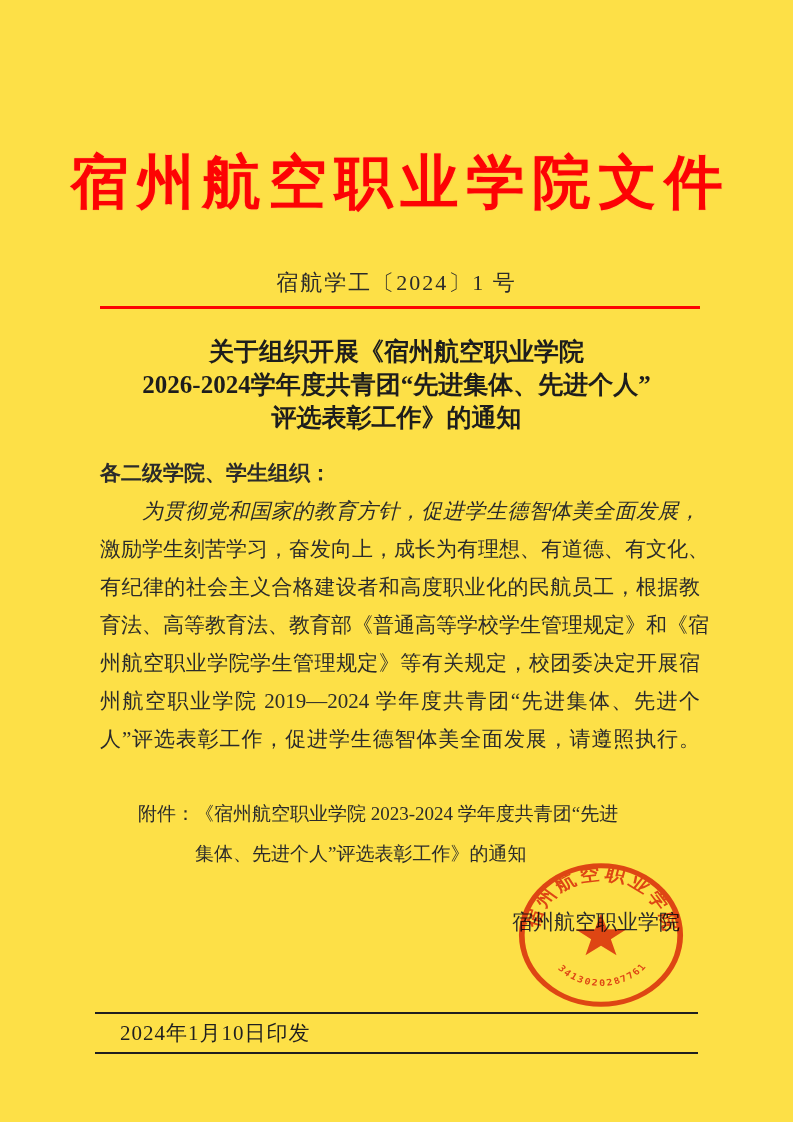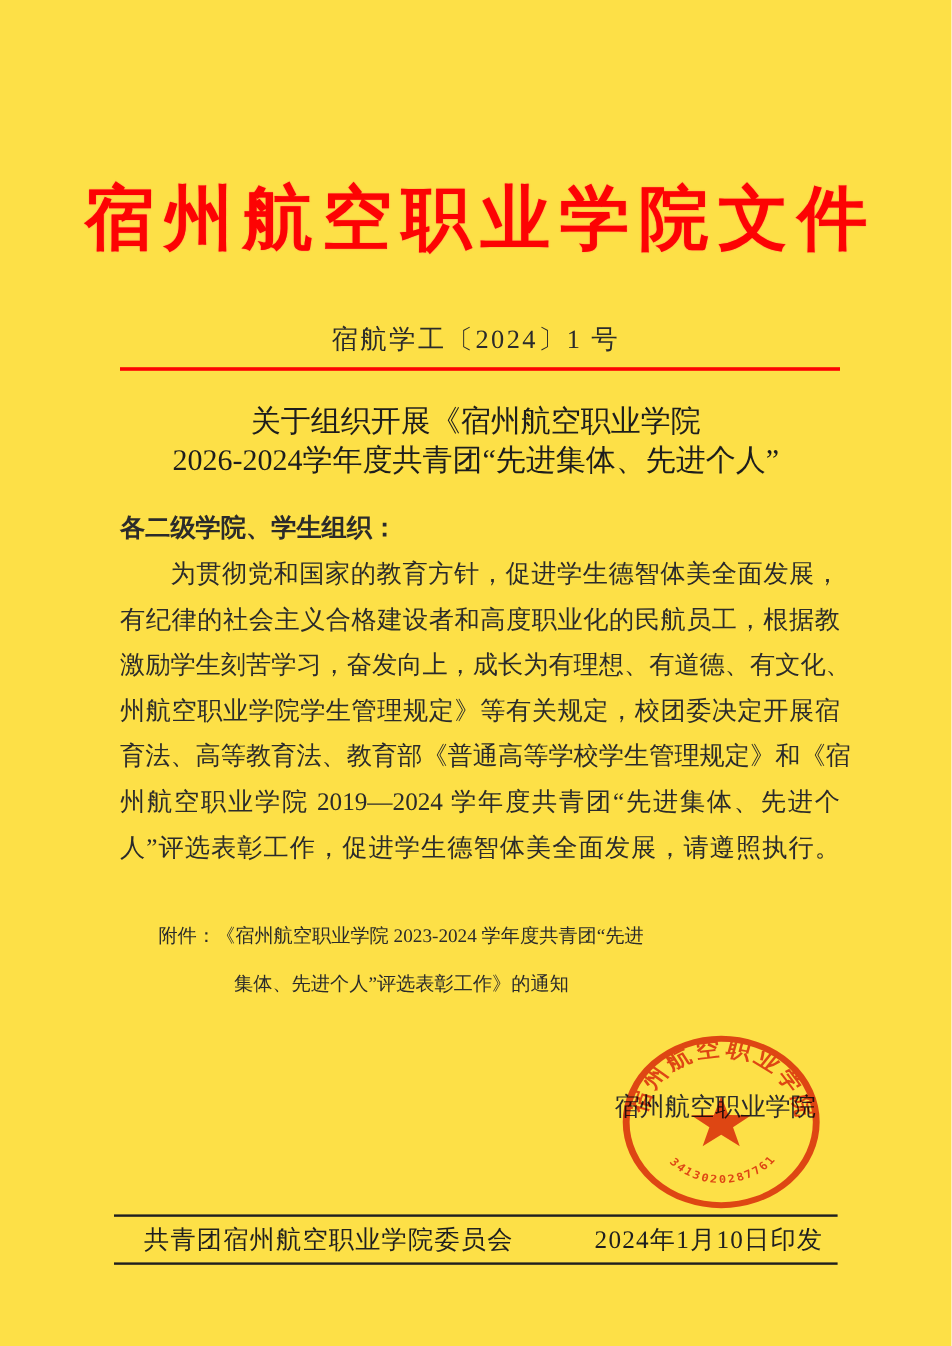--- a/index.html
+++ b/index.html
@@ -35,41 +35,41 @@
     color: #2b2b2b;
   }
   .red-rule {
     margin: 8px 93px 0 100px;
     height: 3px;
     background: #fd0303;
   }
   .doc-title {
     margin-top: 26px;
     text-align: center;
-    font-weight: normal;
+    font-weight: bold;
     font-size: 25px;
     line-height: 33px;
     color: #1d1d1d;
   }
   .body-block {
     margin: 20px 93px 0 100px;
     font-size: 21px;
     line-height: 38px;
     color: #2b2b2b;
   }
   .salutation { text-align: left; font-weight: bold; }
   .body-line {
     text-align: justify;
     text-align-last: justify;
     white-space: nowrap;
   }
-  .body-line.first { text-indent: 2em; }
+  .body-line.first { text-indent: 2em; font-style: italic; }
   .attachment {
     margin: 36px 93px 0 100px;
-    font-size: 16px;
+    font-size: 19px;
     line-height: 40px;
     color: #2b2b2b;
   }
   .attachment .line1 { text-indent: 2em; }
   .attachment .line2 { margin-left: 95px; }
   .signature {
     position: absolute;
     left: 512px;
     top: 903px;
     font-size: 21px;
@@ -112,29 +112,30 @@
 
   <div class="banner">宿州航空职业学院文件</div>
 
   <div class="doc-number">宿航学工〔2024〕1 号</div>
 
   <div class="red-rule"></div>
 
   <div class="doc-title">
     <div>关于组织开展《宿州航空职业学院</div>
     <div>2026-2024学年度共青团“先进集体、先进个人”</div>
+    <div>评选表彰工作》的通知</div>
   </div>
 
   <div class="body-block">
     <div class="salutation">各二级学院、学生组织：</div>
     <div class="body-line first">为贯彻党和国家的教育方针，促进学生德智体美全面发展，</div>
+    <div class="body-line">激励学生刻苦学习，奋发向上，成长为有理想、有道德、有文化、</div>
     <div class="body-line">有纪律的社会主义合格建设者和高度职业化的民航员工，根据教</div>
-    <div class="body-line">激励学生刻苦学习，奋发向上，成长为有理想、有道德、有文化、</div>
+    <div class="body-line">育法、高等教育法、教育部《普通高等学校学生管理规定》和《宿</div>
     <div class="body-line">州航空职业学院学生管理规定》等有关规定，校团委决定开展宿</div>
-    <div class="body-line">育法、高等教育法、教育部《普通高等学校学生管理规定》和《宿</div>
     <div class="body-line">州航空职业学院 2019—2024 学年度共青团“先进集体、先进个</div>
     <div class="body-line">人”评选表彰工作，促进学生德智体美全面发展，请遵照执行。</div>
   </div>
 
   <div class="attachment">
     <div class="line1">附件：《宿州航空职业学院 2023-2024 学年度共青团“先进</div>
     <div class="line2">集体、先进个人”评选表彰工作》的通知</div>
   </div>
 
   <div class="signature">
@@ -152,19 +153,18 @@
       <textPath href="#sealArcTop" startOffset="2">宿州航空职业学院</textPath>
     </text>
     <text font-size="11.5" font-weight="bold" fill="#dc382a" letter-spacing="2" font-family="DejaVu Sans Mono, monospace">
       <textPath href="#sealArcBottom" startOffset="2">3413020287761</textPath>
     </text>
   </svg>
 
   <div class="footer">
     <div class="rule"></div>
     <div class="row">
-      <span>共青团宿州航空职业学院委员会</span>
       <span>2024年1月10日印发</span>
     </div>
     <div class="rule"></div>
   </div>
 
 </div>
 
 </body></html>

